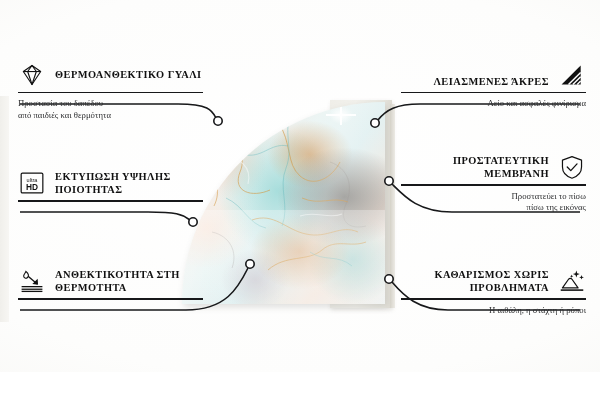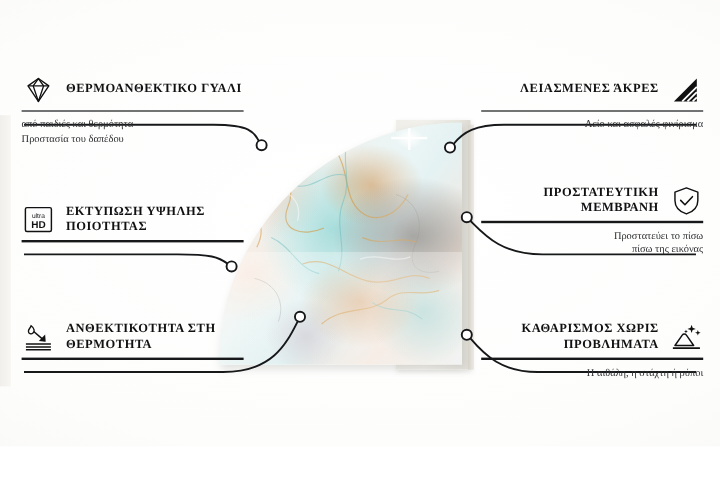--- a/index.html
+++ b/index.html
@@ -74,21 +74,21 @@
     content:"";position:absolute;left:50%;top:50%;background:rgba(255,255,255,.95);
   }
   .glare::before{width:30px;height:1.4px;margin:-0.7px 0 0 -15px;}
   .glare::after{width:1.4px;height:20px;margin:-10px 0 0 -0.7px;}
 
   
   .blk{position:absolute;width:185px;}
   .blk.L{left:18px;text-align:left;}
   .blk.R{right:14px;text-align:right;}
   .hdr{display:flex;align-items:center;gap:9px;}
-  .blk.R .hdr{flex-direction:row-reverse;}
+  .blk.R .hdr{flex-direction:row-reverse;align-items:flex-end;}
   .ttl{
     font-size:10.4px;letter-spacing:.45px;line-height:13.2px;
     color:#111;font-weight:700;text-transform:uppercase;flex:1;
   }
   .rule{
     height:1.4px;background:#17181a;margin-top:4px;width:100%;
   }
   .sub{
     margin-top:5px;font-size:8.7px;line-height:11.6px;color:#2d2e30;
   }
@@ -169,22 +169,22 @@
           <path d="M6 11 L16 4 L26 11 L16 26 Z"></path>
           <path d="M6 11 H26"></path>
             <path d="M11 11 L16 26 L21 11"></path>
           <path d="M11 11 L16 4 L21 11"></path>
         </g>
       </svg>
       <div class="ttl">ΘΕΡΜΟΑΝΘΕΚΤΙΚΟ ΓΥΑΛΙ</div>
     </div>
     <div class="rule"></div>
     <div class="sub">
+      <div>Προστασία του δαπέδου</div>
       <div>από παιδιές και θερμότητα</div>
-      <div>Προστασία του δαπέδου</div>
     </div>
   </div>
 
   <div class="blk L" style="top:170px">
     <div class="hdr">
       <svg class="ico" viewBox="0 0 32 30">
         <rect x="3.5" y="3.5" width="25" height="23" rx="1.5" fill="none" stroke="#111" stroke-width="1.4"></rect>
         <text x="16" y="13.6" text-anchor="middle" font-family="Liberation Sans, sans-serif" font-size="6.4" fill="#111">ultra</text>
         <text x="16" y="23" text-anchor="middle" font-family="Liberation Sans, sans-serif" font-size="9.6" font-weight="bold" fill="#111">HD</text>
       </svg>

